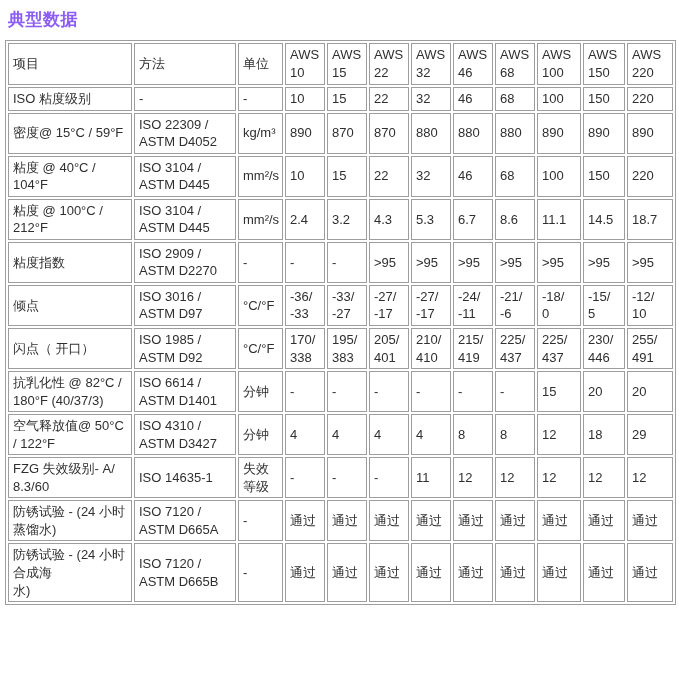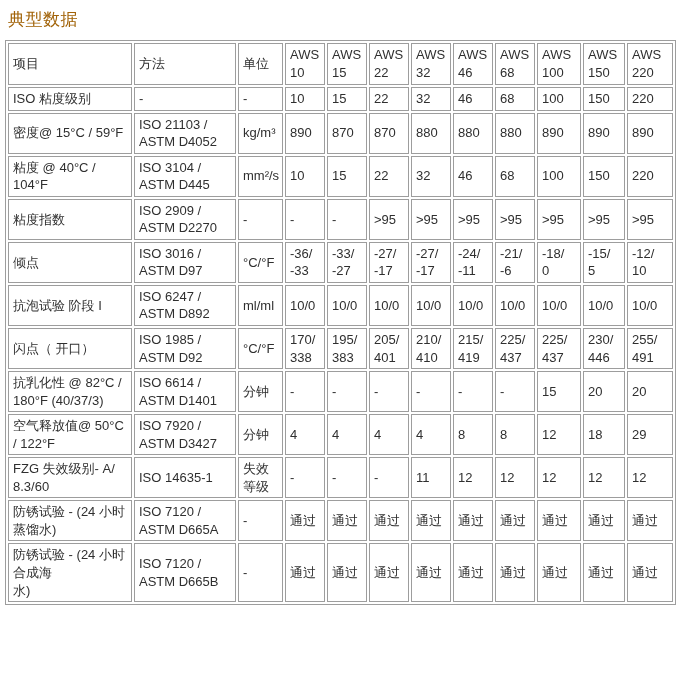--- a/index.html
+++ b/index.html
@@ -9,22 +9,22 @@
     background: #ffffff;
     font-family: "Liberation Sans", "DejaVu Sans", sans-serif;
     color: #2f2f2f;
   }
   .page {
     width: 679px;
     padding: 6px 5px 10px 5px;
   }
   .page-title {
     font-size: 17px;
-    font-weight: normal;
-    color: #a16207;
+    font-weight: bold;
+    color: #8b5cf6;
     margin: 2px 0 9px 3px;
     letter-spacing: 0.5px;
   }
   table.data-table {
     border-collapse: separate;
     border-spacing: 2px;
     border: 1px solid #9d9d9d;
     table-layout: fixed;
     width: 669px;
     background: #ffffff;
@@ -91,21 +91,21 @@
           <td class="value">22</td>
           <td class="value">32</td>
           <td class="value">46</td>
           <td class="value">68</td>
           <td class="value">100</td>
           <td class="value">150</td>
           <td class="value">220</td>
         </tr>
         <tr>
           <td class="item">密度@ 15°C / 59°F</td>
-          <td class="method">ISO 21103 / ASTM D4052</td>
+          <td class="method">ISO 22309 / ASTM D4052</td>
           <td class="unit">kg/m³</td>
           <td class="value">890</td>
           <td class="value">870</td>
           <td class="value">870</td>
           <td class="value">880</td>
           <td class="value">880</td>
           <td class="value">880</td>
           <td class="value">890</td>
           <td class="value">890</td>
           <td class="value">890</td>
@@ -118,20 +118,34 @@
           <td class="value">15</td>
           <td class="value">22</td>
           <td class="value">32</td>
           <td class="value">46</td>
           <td class="value">68</td>
           <td class="value">100</td>
           <td class="value">150</td>
           <td class="value">220</td>
         </tr>
         <tr>
+          <td class="item">粘度 @ 100°C / 212°F</td>
+          <td class="method">ISO 3104 / ASTM D445</td>
+          <td class="unit">mm²/s</td>
+          <td class="value">2.4</td>
+          <td class="value">3.2</td>
+          <td class="value">4.3</td>
+          <td class="value">5.3</td>
+          <td class="value">6.7</td>
+          <td class="value">8.6</td>
+          <td class="value">11.1</td>
+          <td class="value">14.5</td>
+          <td class="value">18.7</td>
+        </tr>
+        <tr>
           <td class="item">粘度指数</td>
           <td class="method">ISO 2909 / ASTM D2270</td>
           <td class="unit">-</td>
           <td class="value">-</td>
           <td class="value">-</td>
           <td class="value">&gt;95</td>
           <td class="value">&gt;95</td>
           <td class="value">&gt;95</td>
           <td class="value">&gt;95</td>
           <td class="value">&gt;95</td>
@@ -146,34 +160,20 @@
           <td class="value">-33/<br>-27</td>
           <td class="value">-27/<br>-17</td>
           <td class="value">-27/<br>-17</td>
           <td class="value">-24/<br>-11</td>
           <td class="value">-21/<br>-6</td>
           <td class="value">-18/<br>0</td>
           <td class="value">-15/<br>5</td>
           <td class="value">-12/<br>10</td>
         </tr>
         <tr>
-          <td class="item">抗泡试验 阶段 I</td>
-          <td class="method">ISO 6247 / ASTM D892</td>
-          <td class="unit">ml/ml</td>
-          <td class="value">10/0</td>
-          <td class="value">10/0</td>
-          <td class="value">10/0</td>
-          <td class="value">10/0</td>
-          <td class="value">10/0</td>
-          <td class="value">10/0</td>
-          <td class="value">10/0</td>
-          <td class="value">10/0</td>
-          <td class="value">10/0</td>
-        </tr>
-        <tr>
           <td class="item">闪点（ 开口）</td>
           <td class="method">ISO 1985 / ASTM D92</td>
           <td class="unit">°C/°F</td>
           <td class="value">170/<br>338</td>
           <td class="value">195/<br>383</td>
           <td class="value">205/<br>401</td>
           <td class="value">210/<br>410</td>
           <td class="value">215/<br>419</td>
           <td class="value">225/<br>437</td>
           <td class="value">225/<br>437</td>
@@ -189,21 +189,21 @@
           <td class="value">-</td>
           <td class="value">-</td>
           <td class="value">-</td>
           <td class="value">-</td>
           <td class="value">15</td>
           <td class="value">20</td>
           <td class="value">20</td>
         </tr>
         <tr>
           <td class="item">空气释放值@ 50°C / 122°F</td>
-          <td class="method">ISO 7920 / ASTM D3427</td>
+          <td class="method">ISO 4310 / ASTM D3427</td>
           <td class="unit">分钟</td>
           <td class="value">4</td>
           <td class="value">4</td>
           <td class="value">4</td>
           <td class="value">4</td>
           <td class="value">8</td>
           <td class="value">8</td>
           <td class="value">12</td>
           <td class="value">18</td>
           <td class="value">29</td>

